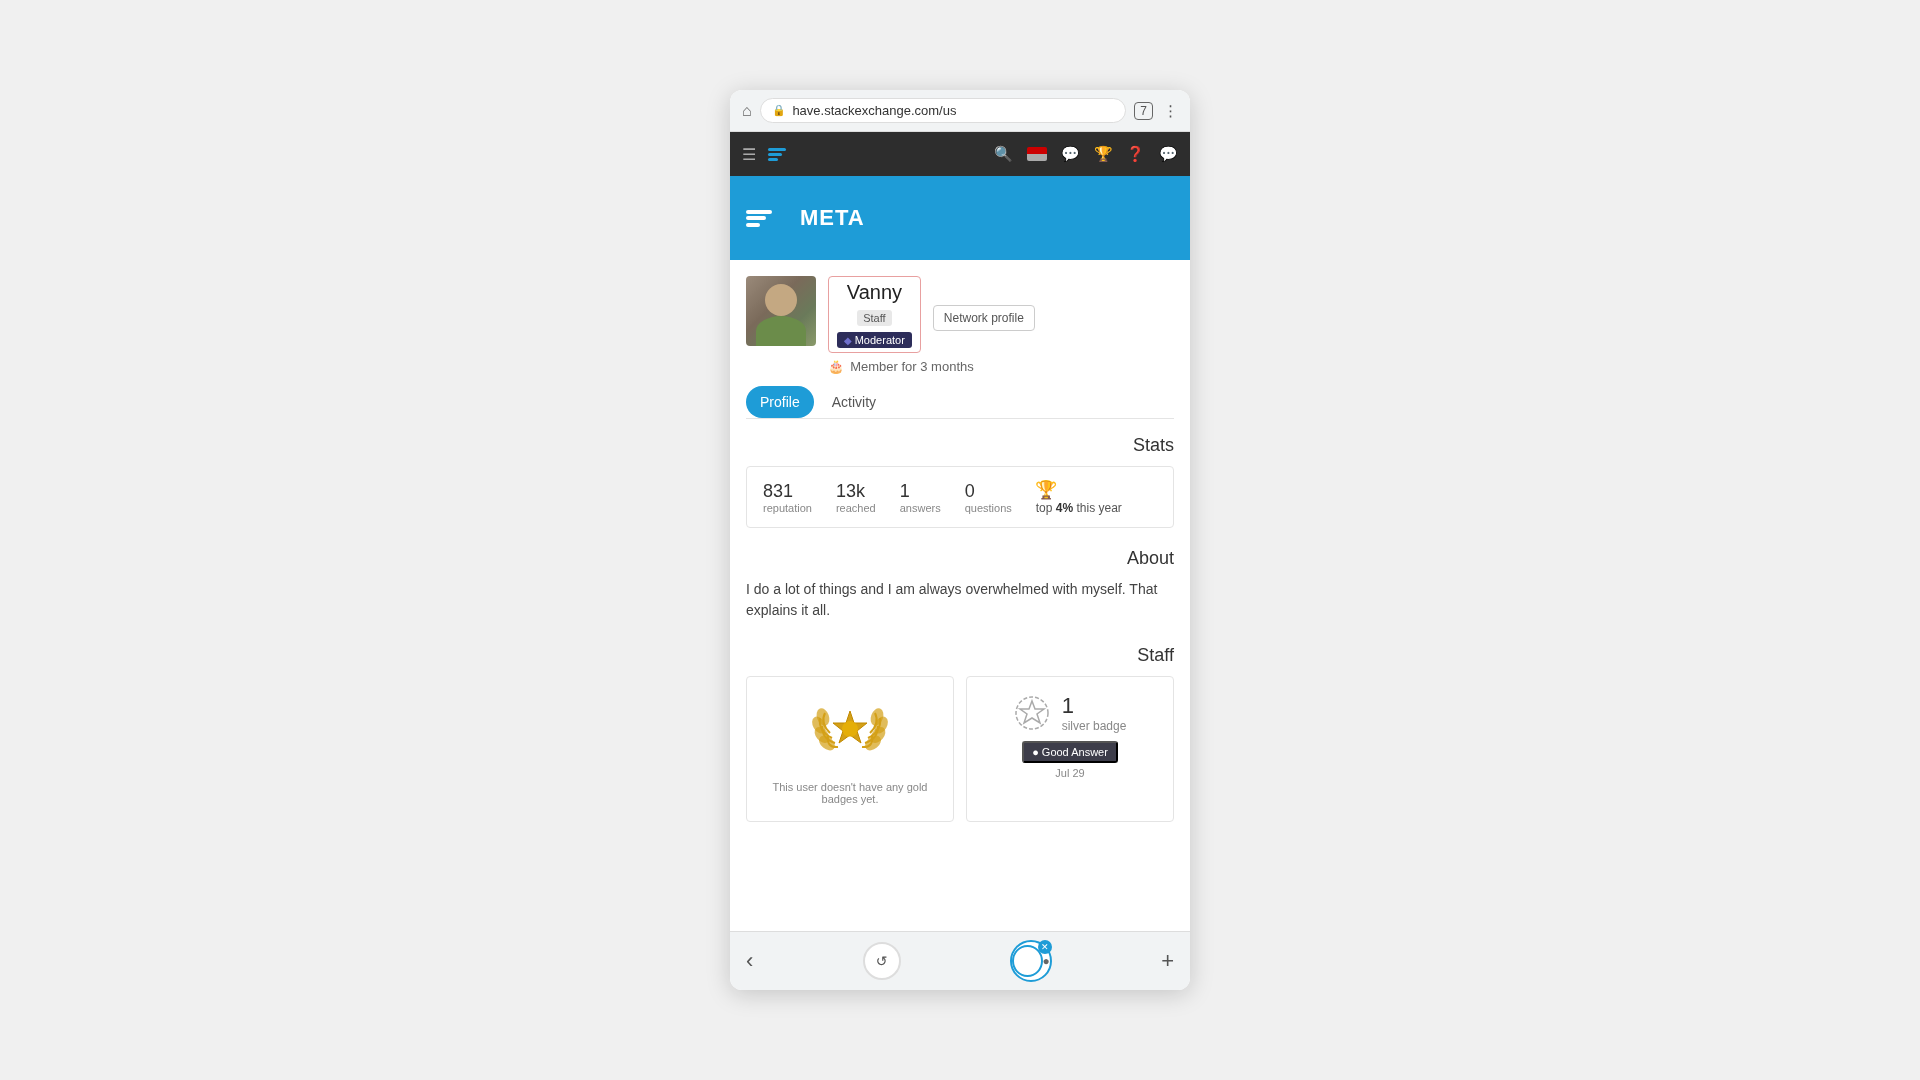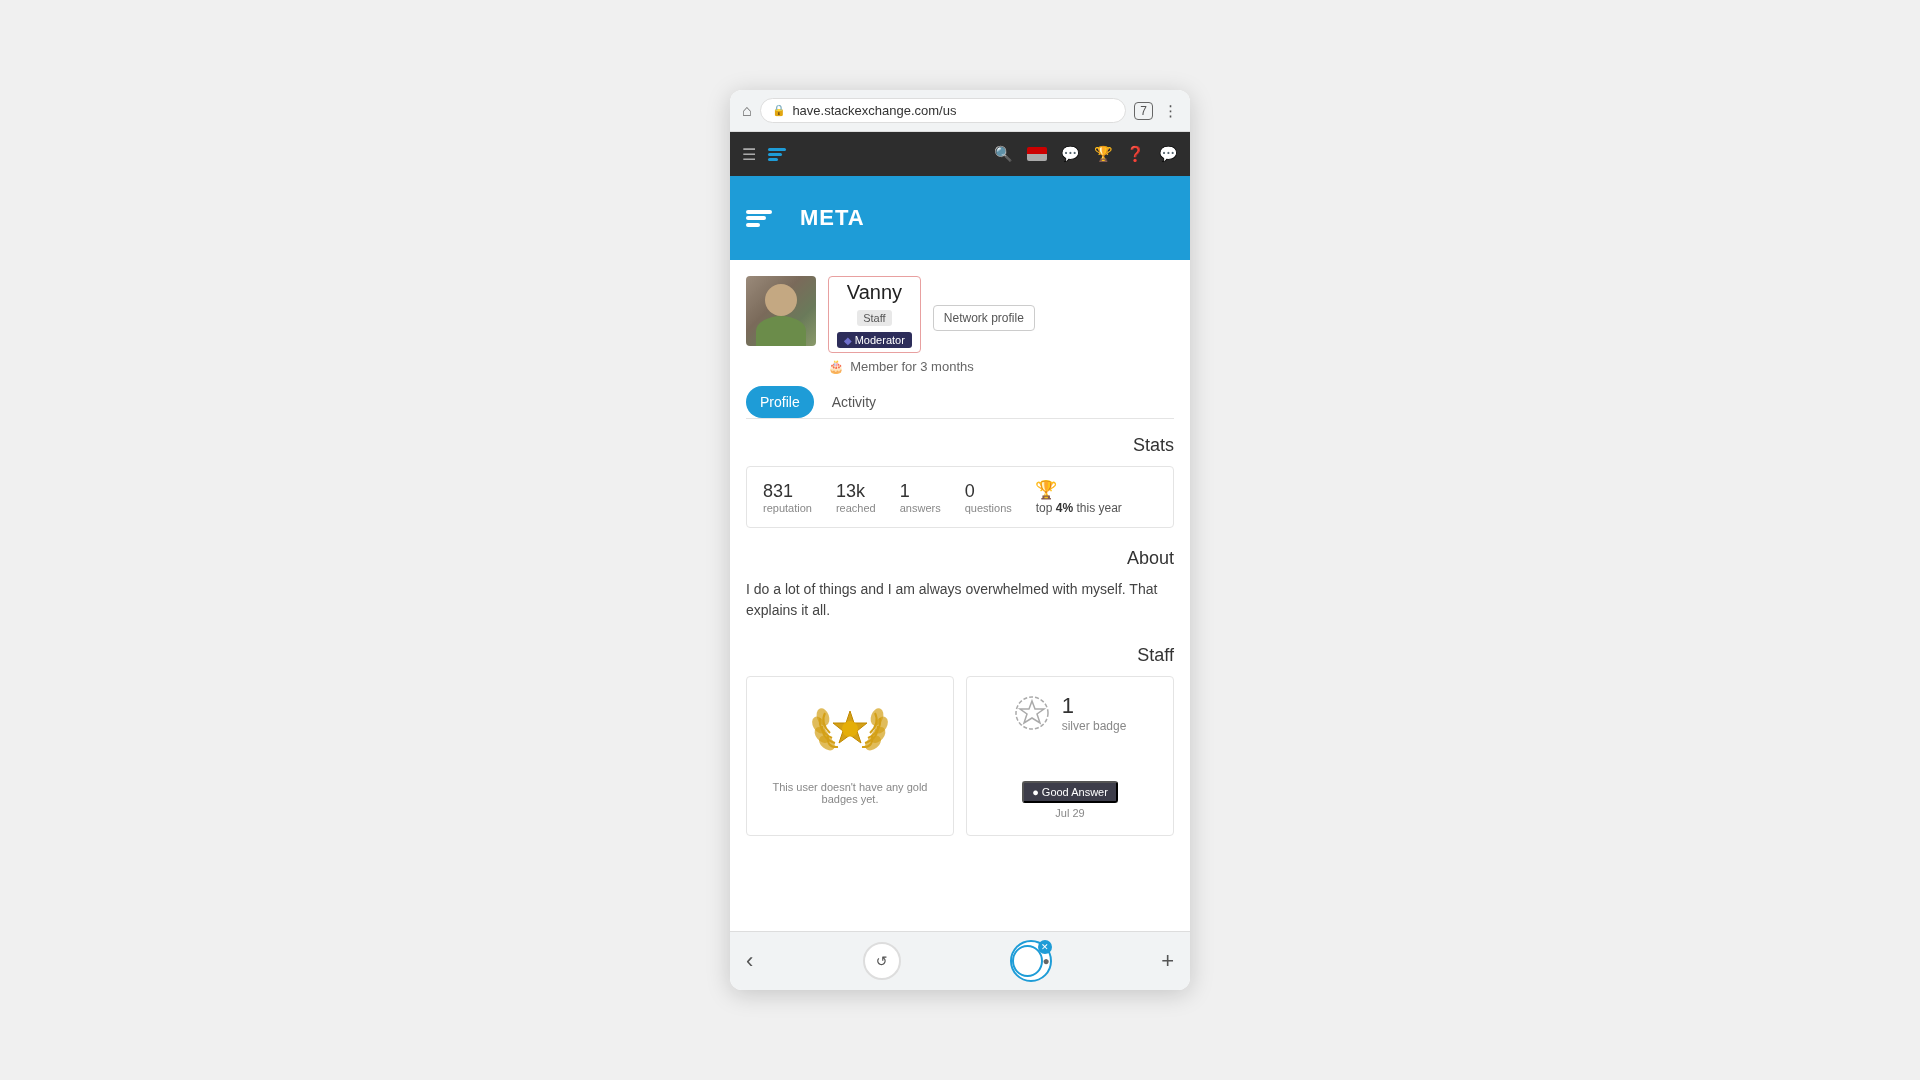--- a/index.html
+++ b/index.html
@@ -397,21 +397,20 @@
     .good-answer-badge {
       background: #3d3d4a;
       color: white;
       font-size: 11px;
       padding: 3px 8px;
       border-radius: 3px;
       display: flex;
       align-items: center;
       gap: 4px;
       cursor: pointer;
-      margin-top: 40px;
     }
     .badge-date {
       font-size: 11px;
       color: #888;
       margin-top: 4px;
     }
 
     
     .bottom-bar {
       background: #f1f3f4;

